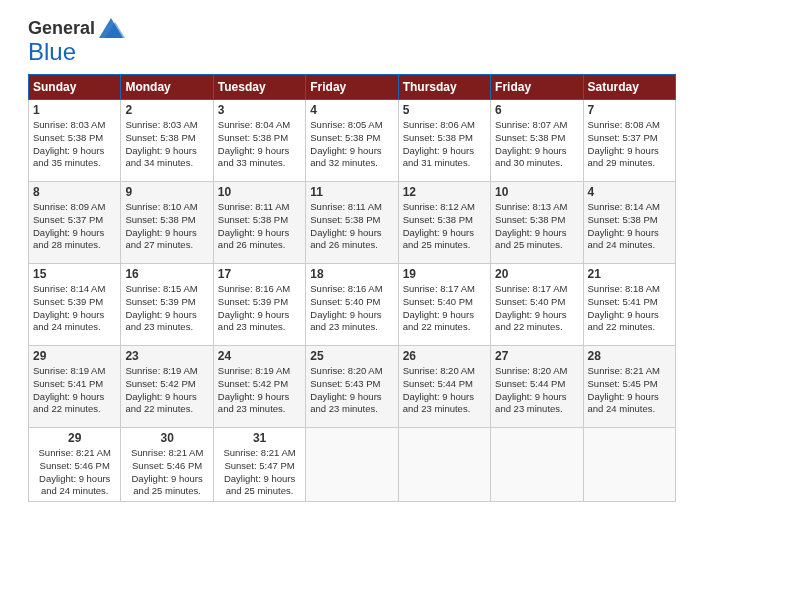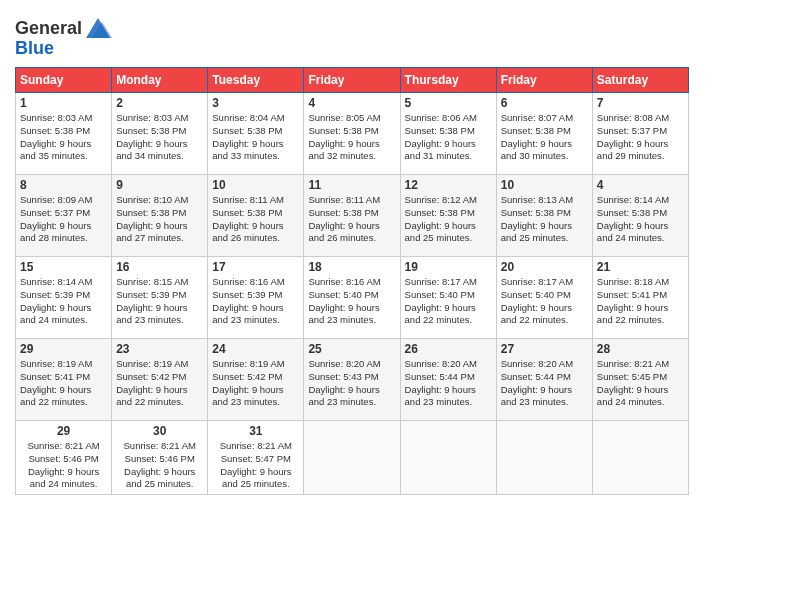--- a/index.html
+++ b/index.html
@@ -5,21 +5,21 @@
     * { box-sizing: border-box; margin: 0; padding: 0; }
     body {
       font-family: Arial, sans-serif;
       background: #fff;
       width: 792px;
       height: 612px;
       overflow: hidden;
     }
     .container {
       width: 704px;
-      padding: 10px 15px;
+      padding: 10px 28px;
     }
     .header {
       display: flex;
       justify-content: space-between;
       align-items: flex-start;
       margin-bottom: 8px;
     }
     .logo {
       display: flex;
       align-items: center;
@@ -42,21 +42,21 @@
     .location {
       font-size: 15px;
       color: #555;
     }
     table {
       width: 100%;
       border-collapse: collapse;
       table-layout: fixed;
     }
     th {
-      background-color: #ef4444;
+      background-color: #7f1d1d;
       color: #fff;
       font-size: 12px;
       font-weight: bold;
       padding: 5px 4px;
       text-align: left;
       border: 1px solid #1565c0;
     }
     td {
       border: 1px solid #ccc;
       vertical-align: top;
@@ -93,21 +93,21 @@
   <div class="header">
     <div class="logo">
       <div>
         <div style="display:flex;align-items:center;">
           <span class="logo-general" style="font-size:18px;font-weight:bold;">General</span>
           <svg class="logo-icon" viewBox="0 0 28 28" xmlns="http://www.w3.org/2000/svg">
             <polygon points="2,24 14,4 26,24" fill="#1565c0" opacity="0.85"></polygon>
             <polygon points="8,24 18,8 28,24" fill="#1565c0" opacity="0.5"></polygon>
           </svg>
         </div>
-        <div style="color:#1565c0;font-size:18px;font-weight:bold;margin-top:-4px;">Blue</div>
+        <div style="color:#1565c0;font-size:24px;font-weight:normal;margin-top:-4px;">Blue</div>
       </div>
     </div>
     <div class="title-block">
       <div class="month-title"></div>
       <div class="location"></div>
     </div>
   </div>
 
   <table>
     <thead>

